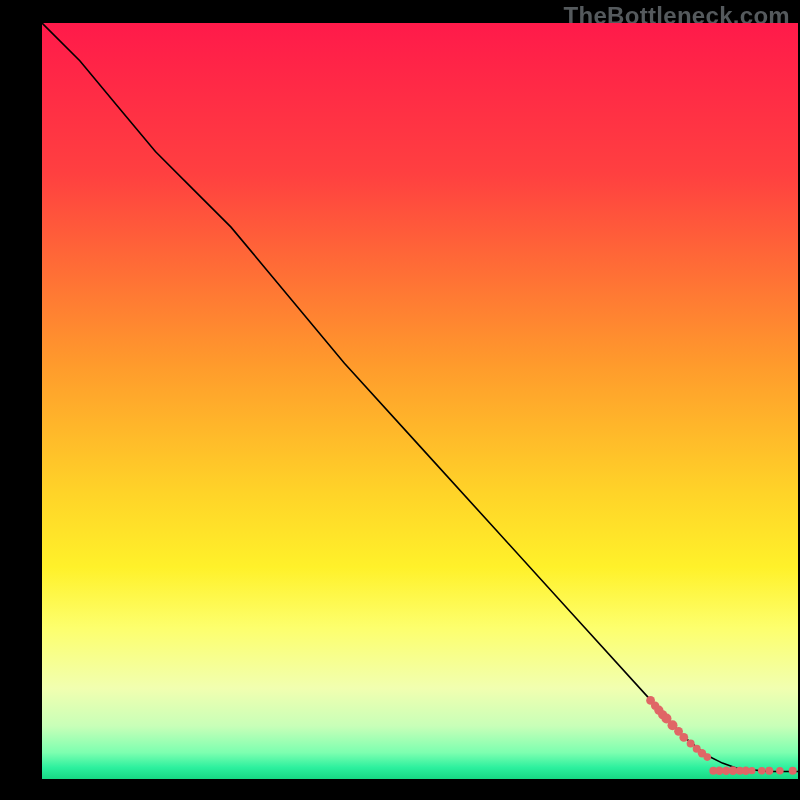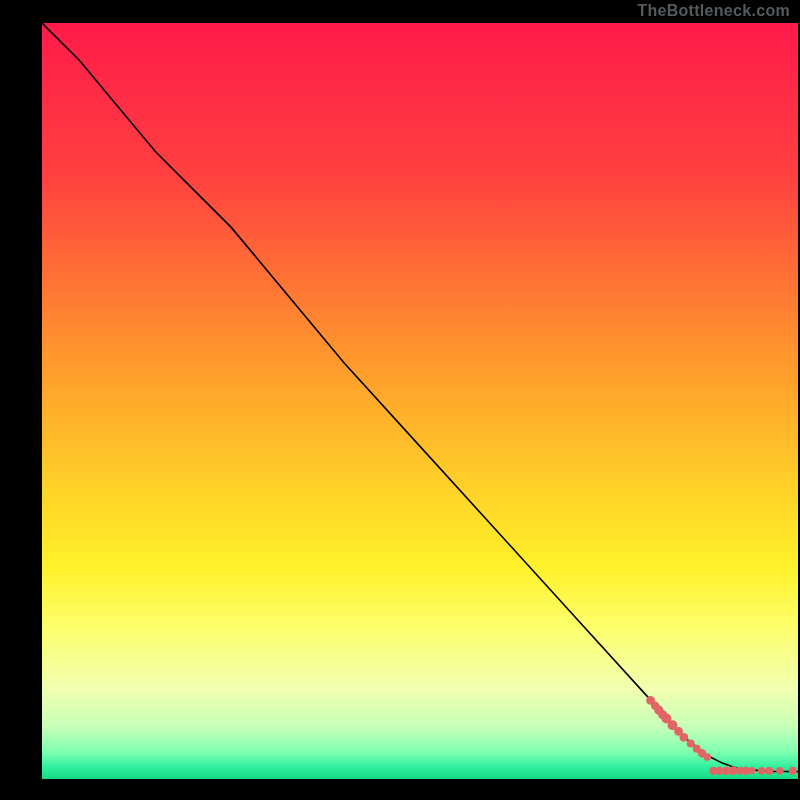--- a/index.html
+++ b/index.html
@@ -14,21 +14,21 @@
   #wrap {
     position: relative;
     width: 800px;
     height: 800px;
   }
   
   #watermark {
     position: absolute;
     top: 2px;
     right: 10px;
-    font-size: 16px;
+    font-size: 24px;
     font-weight: bold;
     color: #555a5d;
     letter-spacing: 0.3px;
     user-select: none;
   }
   #plot {
     position: absolute;
     left: 42px;
     top: 23px;
     width: 756px;

